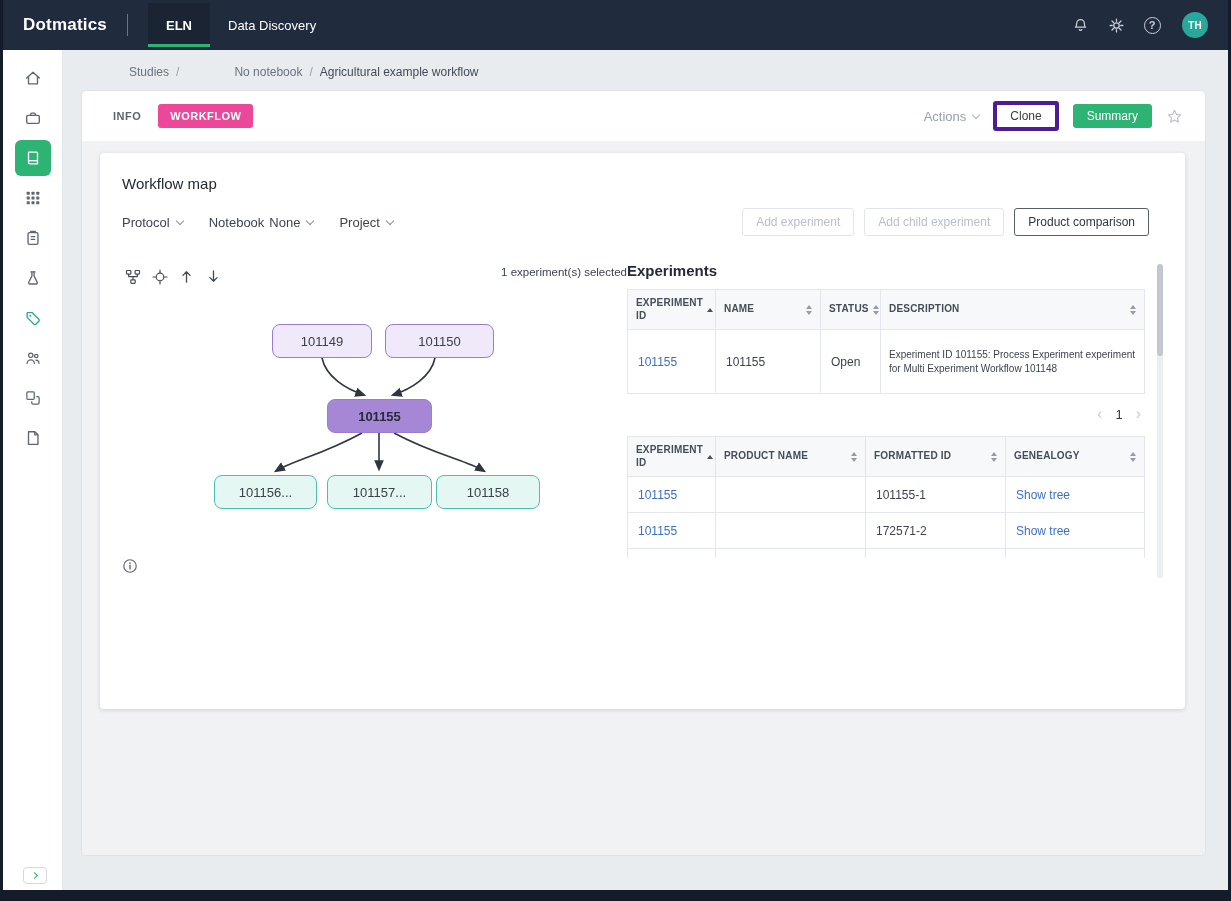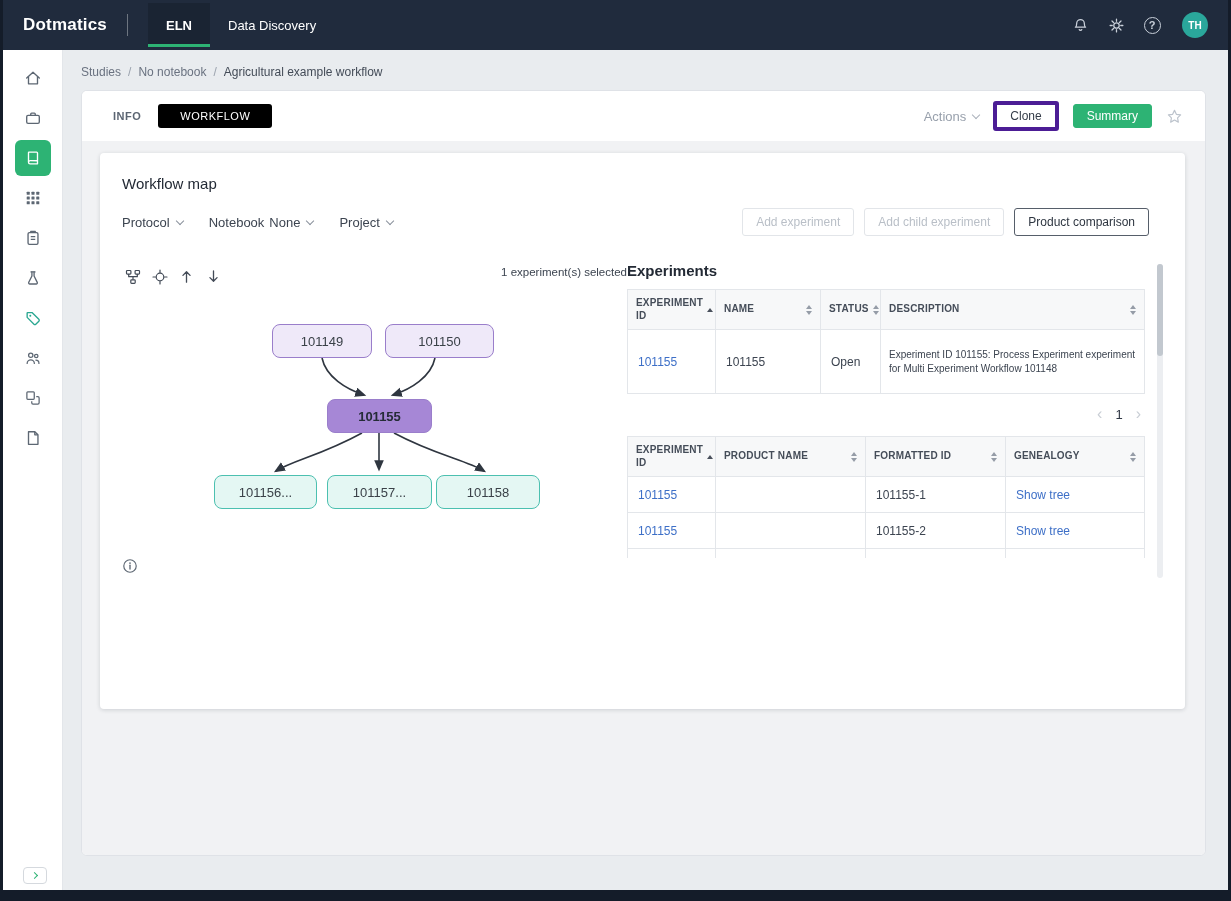--- a/index.html
+++ b/index.html
@@ -28,29 +28,29 @@
 
   
   .body-row { flex:1; display:flex; min-height:0; }
   .sidebar { width:60px; background:#fff; border-right:1px solid #e3e6ea; display:flex; flex-direction:column; align-items:center; padding-top:10px; gap:4px; flex-shrink:0; }
   .side-item { width:36px; height:36px; border-radius:6px; display:flex; align-items:center; justify-content:center; color:#5d6773; cursor:pointer; }
   .side-item.active { background:#2db374; color:#fff; }
   .side-item.teal { color:#2aa791; }
 
   .main { flex:1; min-width:0; position:relative; display:flex; flex-direction:column; background:#e9ecef; }
   .breadcrumb { padding:15px 0 11px 18px; font-size:12px; color:#6a7280; display:flex; gap:7px; align-items:center; }
-  .crumb { cursor:pointer; }
+  .crumb { cursor:pointer;margin-left:48px; }
   .crumb-sep { color:#9aa2ad; }
   .crumb-last { color:#434b57; }
 
   
   .page-card { margin:0 22px 0 18px; background:#fff; border:1px solid #dfe2e7; border-radius:6px; height:766px; display:flex; flex-direction:column; overflow:hidden; }
   .page-card-header { display:flex; align-items:center; padding:10px 22px; gap:8px; background:#fff; }
   .tab-info { font-size:11px; font-weight:700; color:#5b6572; letter-spacing:.5px; padding:6px 9px; cursor:pointer; }
-  .tab-workflow { font-size:11px; font-weight:400; color:#fff; letter-spacing:.5px; background:#000000; border-radius:3px; padding:6px 22px; cursor:pointer; }
+  .tab-workflow { font-size:11px; font-weight:700; color:#fff; letter-spacing:.5px; background:#ec4899; border-radius:3px; padding:6px 12px; cursor:pointer; }
   .header-right { margin-left:auto; display:flex; align-items:center; gap:14px; }
   .actions-dd { font-size:13px; color:#98a0ac; display:flex; align-items:center; cursor:pointer; }
   .chev { display:inline-block; width:6px; height:6px; border-right:1.5px solid #8a919c; border-bottom:1.5px solid #8a919c; transform:rotate(45deg); margin:-2px 0 0 7px; }
   .chev.light { border-color:#aab1bb; }
   .btn-outline { font-size:12px; color:#343c48; background:#fff; border:4px solid #4c1d95; border-radius:3px; padding:4px 13px; cursor:pointer; }
   .btn-green { font-size:12px; color:#fff; background:#2db374; border:1px solid #2db374; border-radius:3px; padding:4px 13px; cursor:pointer; }
   .star-btn { display:flex; align-items:center; cursor:pointer; }
 
   .page-card-body { flex:1; background:#f1f2f4; padding:12px 20px 0 18px; }
   .workflow-card { background:#fff; border-radius:4px; box-shadow:0 1px 4px rgba(20,30,45,.16); height:556px; padding:18px 22px; position:relative; }
@@ -464,21 +464,21 @@
                       <tbody>
                         <tr>
                           <td><a class="link">101155</a></td>
                           <td></td>
                           <td>101155-1</td>
                           <td><a class="link">Show tree</a></td>
                         </tr>
                         <tr>
                           <td><a class="link">101155</a></td>
                           <td></td>
-                          <td>101155-2</td>
+                          <td>172571-2</td>
                           <td><a class="link">Show tree</a></td>
                         </tr>
                         <tr>
                           <td></td>
                             <td></td>
                             <td></td>
                             <td></td>
                         </tr>
                       </tbody>
                     </table>

